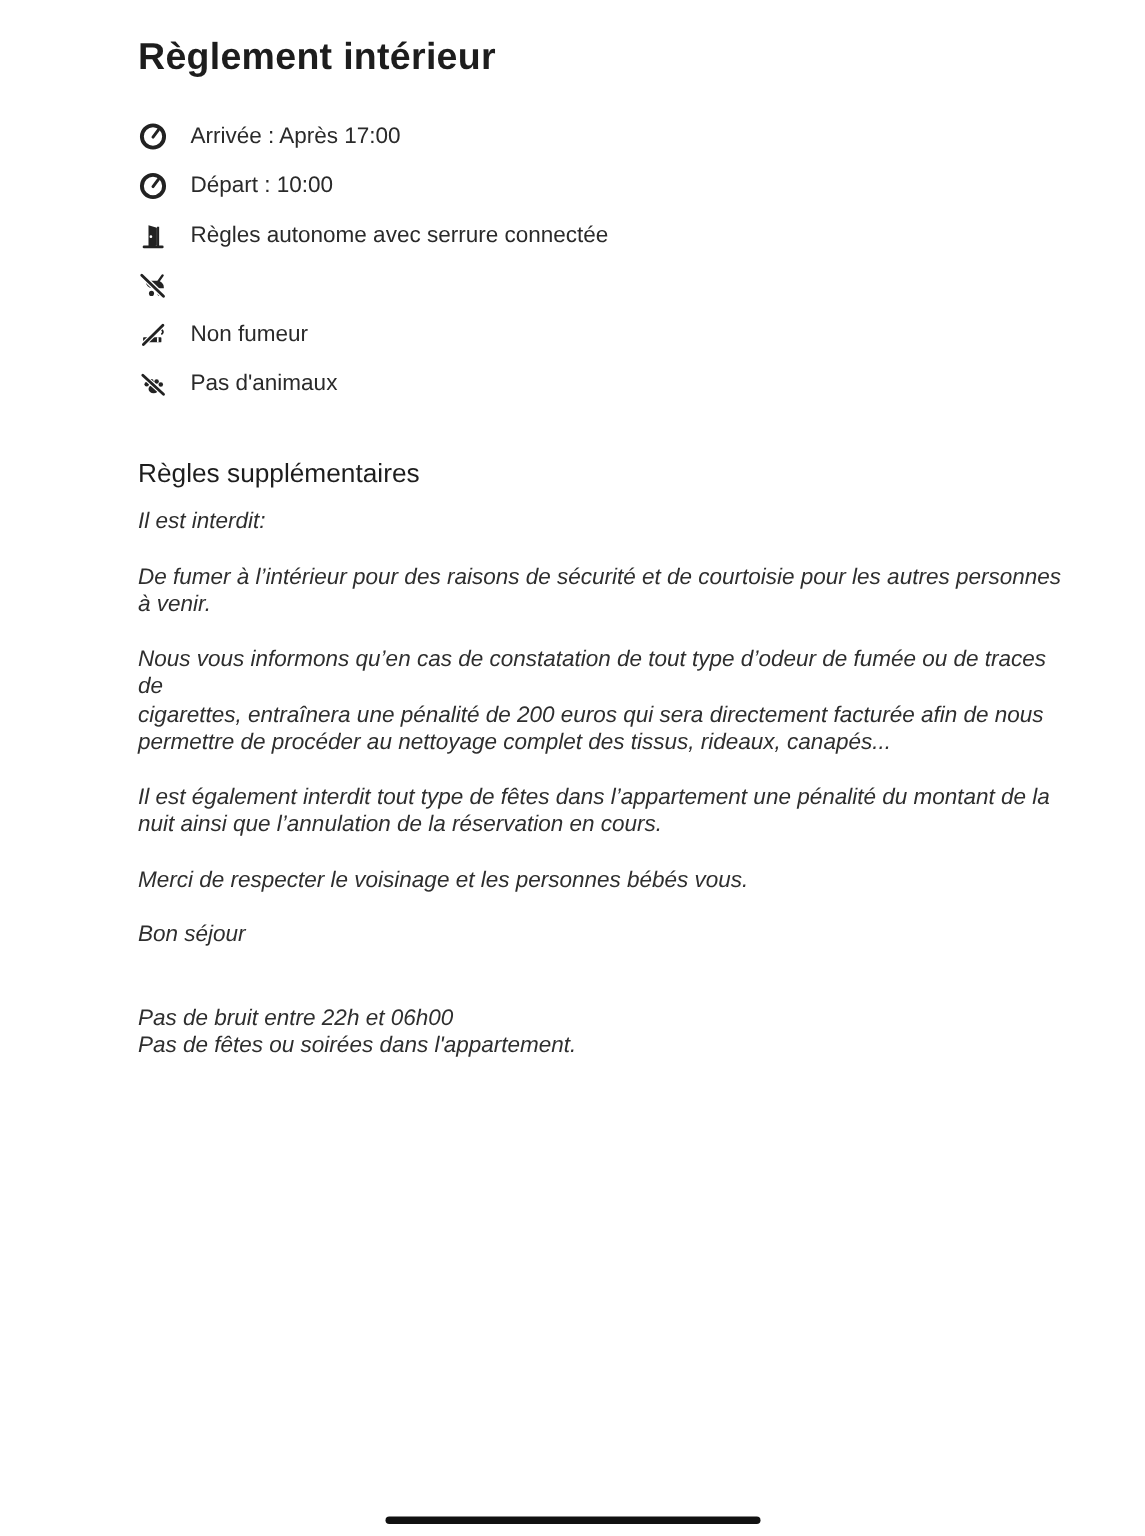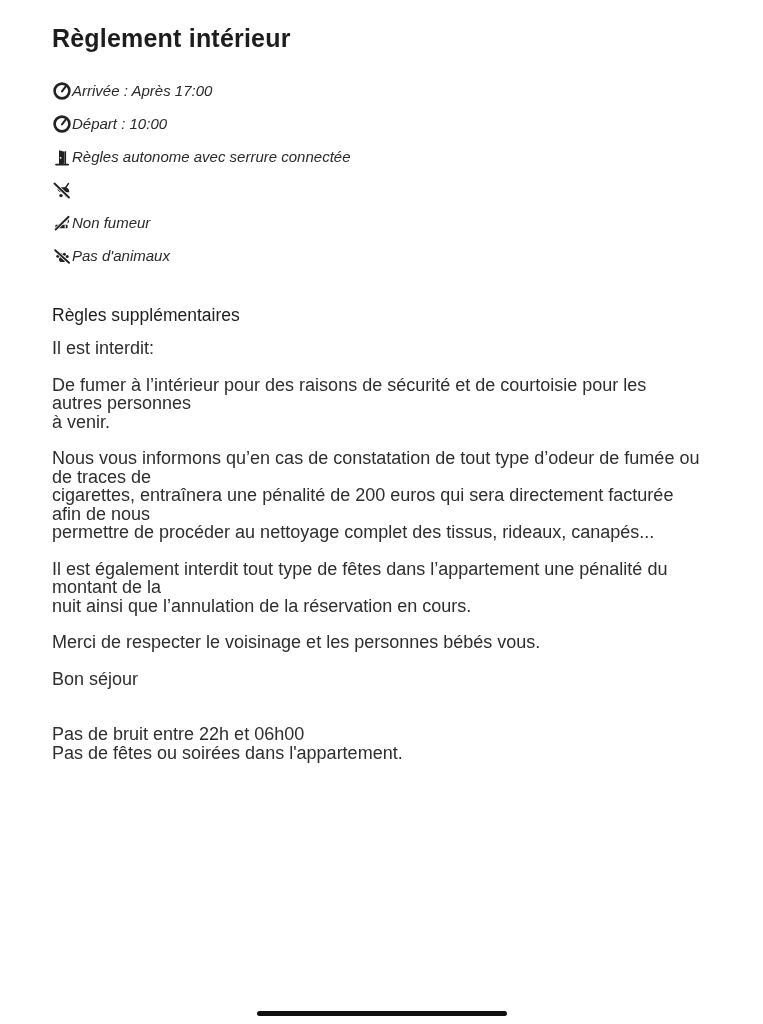--- a/index.html
+++ b/index.html
@@ -4,56 +4,57 @@
 <style>
   * { margin: 0; padding: 0; box-sizing: border-box; }
   html, body { width: 763px; height: 1024px; }
   body {
     background: #ffffff;
     font-family: "Liberation Sans", sans-serif;
     color: #222222;
     position: relative;
     overflow: hidden;
   }
-  .content { padding: 24px 55px 0 52px; }
+  .content { padding: 24px 55px 0 92px; }
   h1 {
     font-size: 25px;
     line-height: 29px;
     font-weight: 700;
     color: #1d1d1d;
     letter-spacing: 0.2px;
   }
   .rules { margin-top: 21px; }
   .rule-row {
     display: flex;
     align-items: center;
     height: 33px;
-    font-style: italic;
+    gap: 15px;
   }
   .rule-icon {
     width: 20px; height: 20px;
     flex: 0 0 20px;
     display: inline-flex;
   }
   .rule-icon svg { width: 20px; height: 20px; display: block; }
   .rule-label { font-size: 15px; color: #2a2a2a; }
   h2 {
     margin-top: 33px;
     font-size: 17.5px;
     line-height: 21px;
     font-weight: 400;
     color: #1d1d1d;
   }
   .paras { margin-top: 13px; max-width: 648px; }
   .paras p {
-    font-size: 18px;
+    font-size: 15px;
     line-height: 18.5px;
     color: #2e2e2e;
     margin-bottom: 18px;
     white-space: pre-line;
+    font-style: italic;
   }
   .paras p.extra-gap { margin-top: 37px; }
   .home-indicator {
     position: absolute;
     left: 50%;
     transform: translateX(-50%);
     bottom: 8px;
     width: 250px;
     height: 5px;
     border-radius: 3px;

